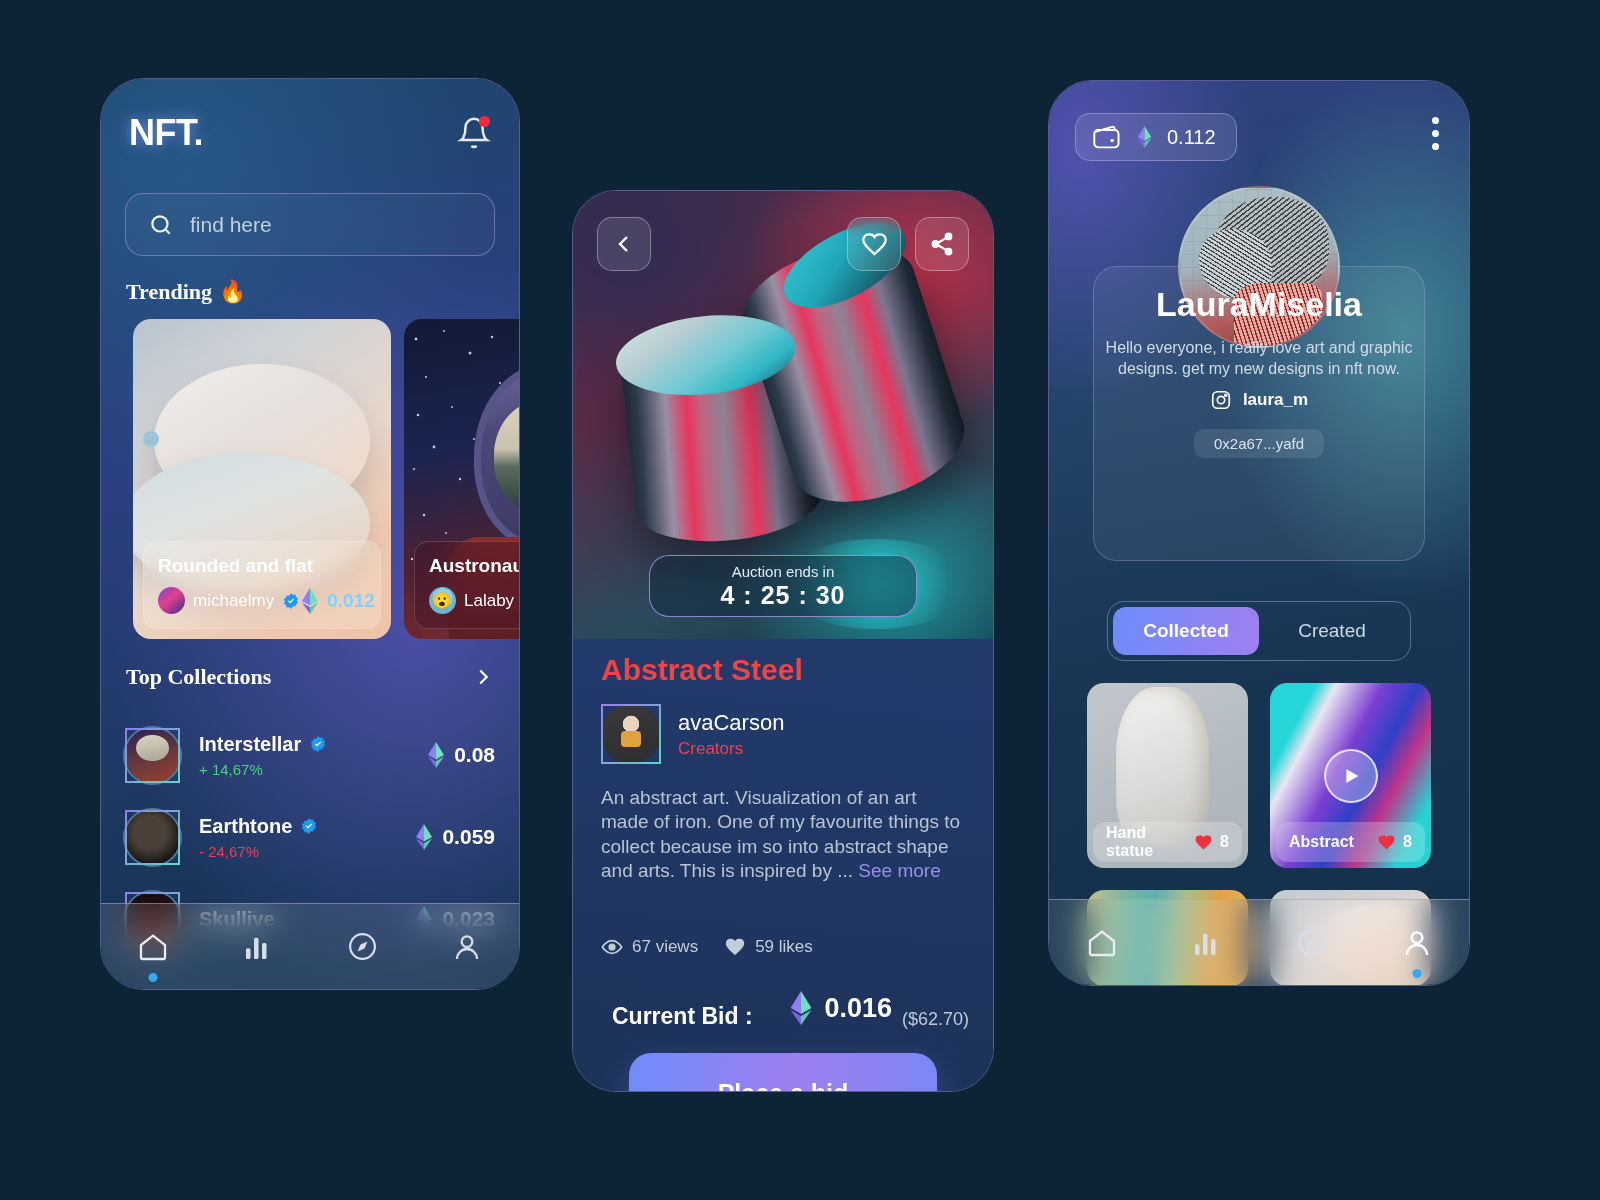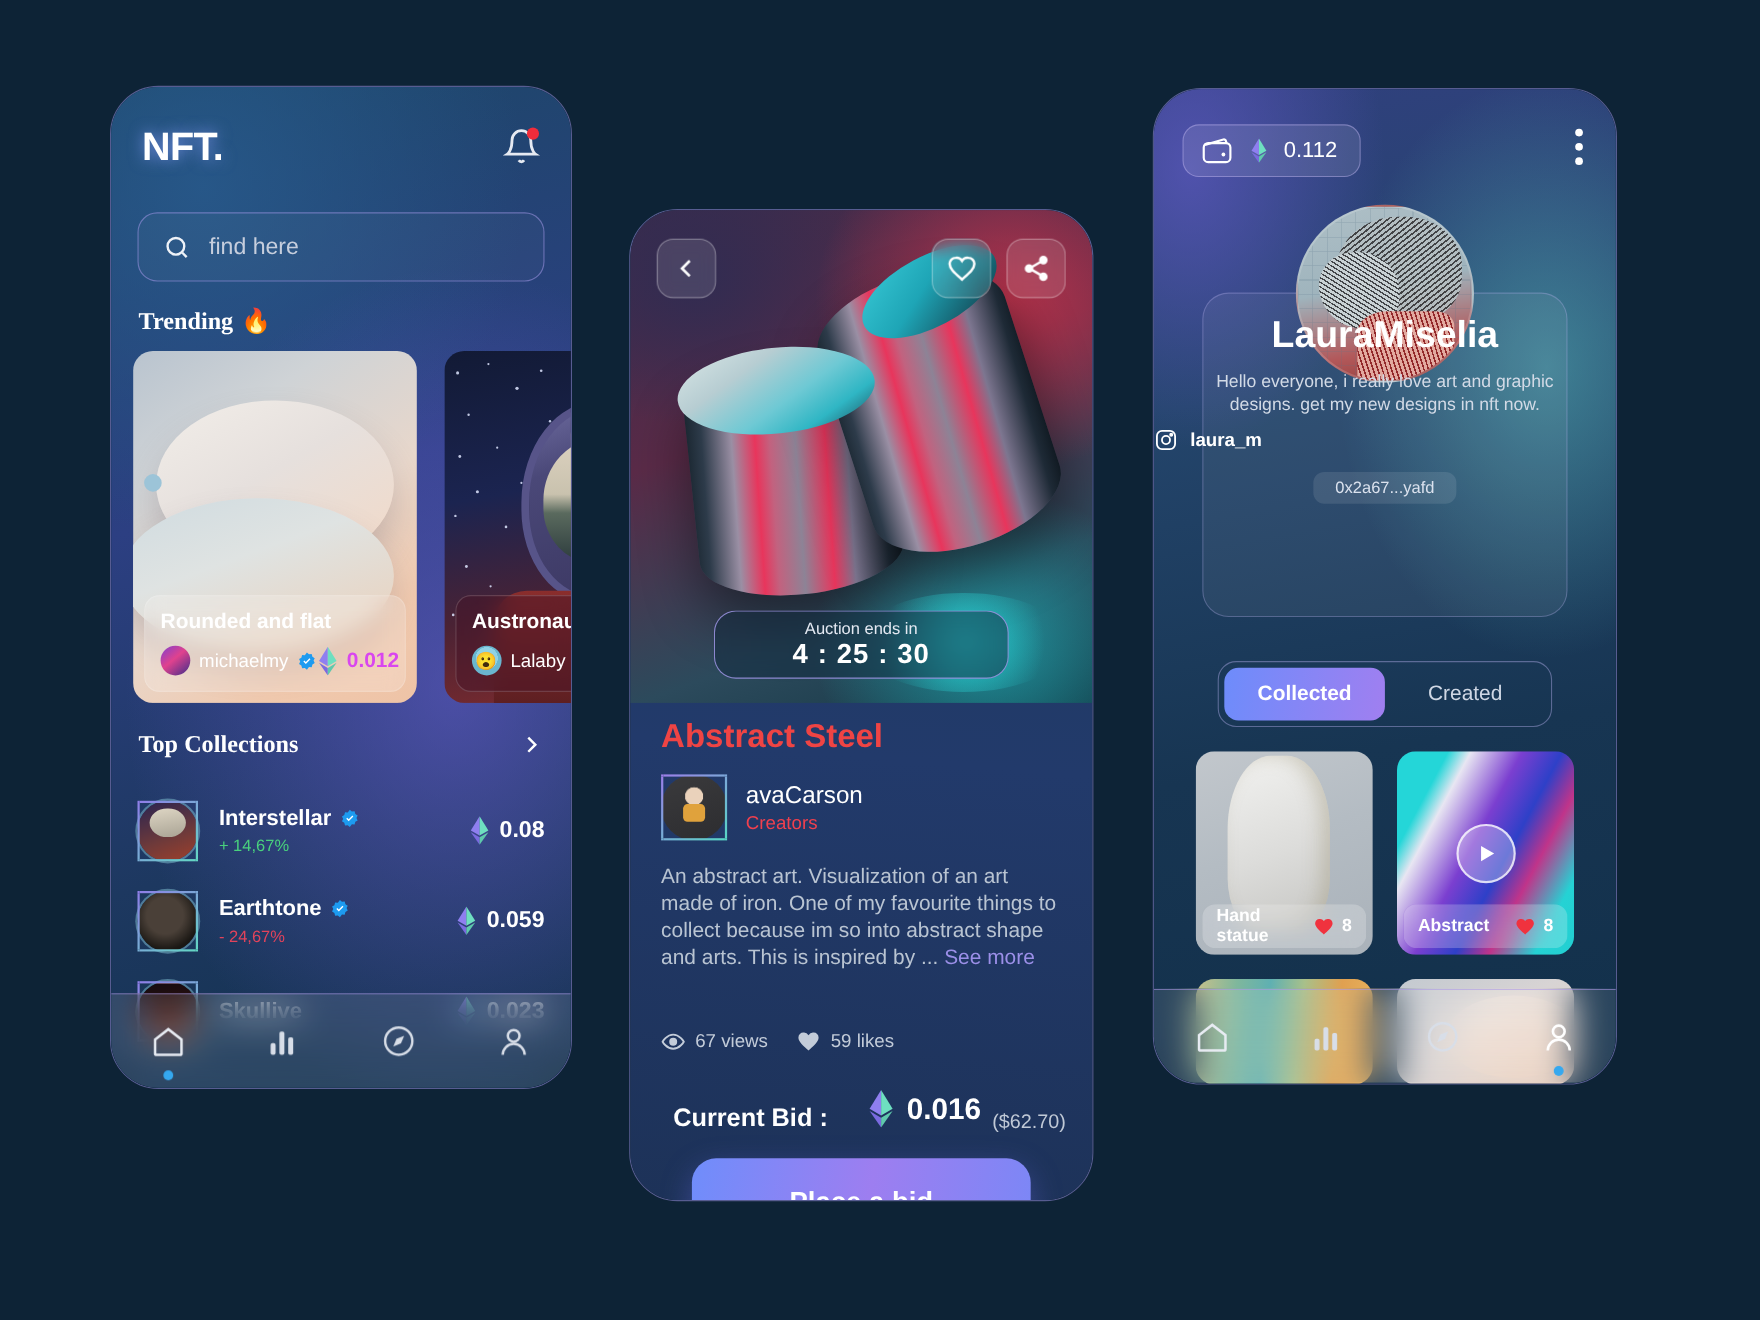--- a/index.html
+++ b/index.html
@@ -77,21 +77,21 @@
   }
   #p1-trend-title { top: 200px; left: 25px; }
   #p1-coll-title { top: 585px; left: 25px; right: 25px; justify-content: space-between; }
 
   
   .trend-row { position: absolute; top: 240px; left: 20px; width: 420px; height: 320px; }
   .trend-card {
     position: absolute; top: 0; width: 258px; height: 320px;
     border-radius: 18px; overflow: hidden;
   }
-  .trend-card.c1 { left: 0; }
+  .trend-card.c1 { left: 12px; }
   .trend-card.c2 { left: 283px; width: 160px; }
   .art-rounded {
     position: absolute; inset: 0;
     background: linear-gradient(145deg, #b9c4cf 0%, #cfd3d6 25%, #e8d7cb 55%, #f0c9ae 80%, #eec3a6 100%);
   }
   .art-rounded::before {
     content: ""; position: absolute; left: 8%; top: 14%; width: 84%; height: 48%;
     border-radius: 50%;
     background: linear-gradient(150deg,#f2eee9 0%,#e6e0dd 45%,#f3d9c6 100%);
     box-shadow: 0 18px 30px rgba(120,110,120,.30);
@@ -140,21 +140,21 @@
   .trend-card.c2 .trend-meta { background: rgba(70,20,40,.46); }
   .trend-name { color: #fff; font-size: 19px; font-weight: bold; margin-bottom: 10px; white-space: nowrap; }
   .trend-bottom { display: flex; align-items: center; justify-content: space-between; }
   .trend-user { display: flex; align-items: center; gap: 8px; }
   .av-sm { width: 27px; height: 27px; border-radius: 50%; flex: 0 0 27px; }
   .av-michael { background: linear-gradient(140deg,#7d3fd0,#e0428e 45%,#3c2d8a); }
   .av-lalaby { background: radial-gradient(circle at 50% 42%, #8fd2e6 0 48%, #6ab6cf 49% 100%); position: relative; }
   .av-lalaby::after { content:"😮"; position:absolute; inset:0; font-size:16px; display:flex; align-items:center; justify-content:center; }
   .trend-uname { color: #fff; font-size: 17px; }
   .verified { width: 18px; height: 18px; flex: 0 0 18px; }
-  .trend-price { display: flex; align-items: center; gap: 7px; color: #d946ef; font-size: 19px; font-weight: bold; }
+  .trend-price { display: flex; align-items: center; gap: 7px; color: #7dd3fc; font-size: 19px; font-weight: bold; }
 
   
   .coll-list { position: absolute; top: 635px; left: 24px; right: 24px; }
   .coll-row { display: flex; align-items: center; height: 82px; }
   .coll-av {
     width: 55px; height: 55px; border-radius: 50%; flex: 0 0 55px;
     border: 2px solid; border-image: linear-gradient(140deg,#8f7ee8,#63d6c4) 1;
     box-shadow: 0 0 0 2px rgba(120,180,200,.55);
     overflow: hidden; position: relative;
   }
@@ -302,21 +302,21 @@
     border-radius: 46% 54% 40% 60%;
     background: repeating-linear-gradient(32deg, #434548 0 1.2px, #c9d2d4 1.2px 3.6px);
   }
   .prof-av .necksk {
     position: absolute; left: 34%; bottom: 0; width: 56%; height: 40%;
     background: repeating-linear-gradient(72deg, #92282a 0 1.4px, #e2a99f 1.4px 4px);
     border-radius: 30% 20% 0 0;
   }
   .prof-name { position: absolute; left: 0; right: 0; top: 204px; text-align: center; color: #fff; font-size: 34px; font-weight: bold; }
   .prof-bio { position: absolute; left: 46px; right: 46px; top: 256px; text-align: center; color: #d2dae6; font-size: 16px; line-height: 1.33; }
-  .prof-ig { position: absolute; left: 0; right: 0; top: 308px; display: flex; align-items: center; gap: 11px; color: #fff; font-size: 17px; font-weight: bold; }
+  .prof-ig { position: absolute; left: 0; right: 0; top: 308px; display: flex; align-items: center; justify-content: center; gap: 11px; color: #fff; font-size: 17px; font-weight: bold; }
   .prof-addr {
     position: absolute; left: 50%; transform: translateX(-50%); top: 348px;
     padding: 6px 20px; border-radius: 10px; background: rgba(255,255,255,.10);
     color: #dbe2ee; font-size: 15px;
   }
 
   .tabs {
     position: absolute; left: 58px; right: 58px; top: 520px; height: 60px;
     border-radius: 17px; border: 1px solid rgba(175,170,230,.45);
     display: flex; align-items: center; padding: 5px;

